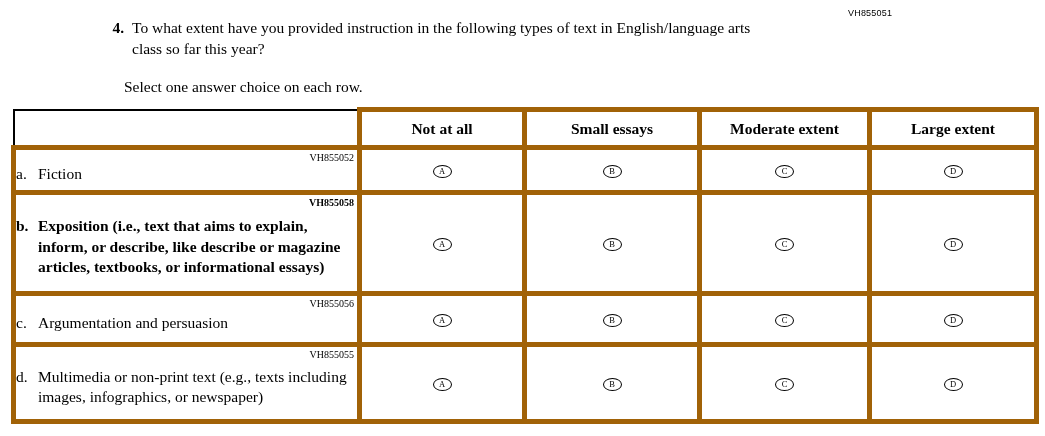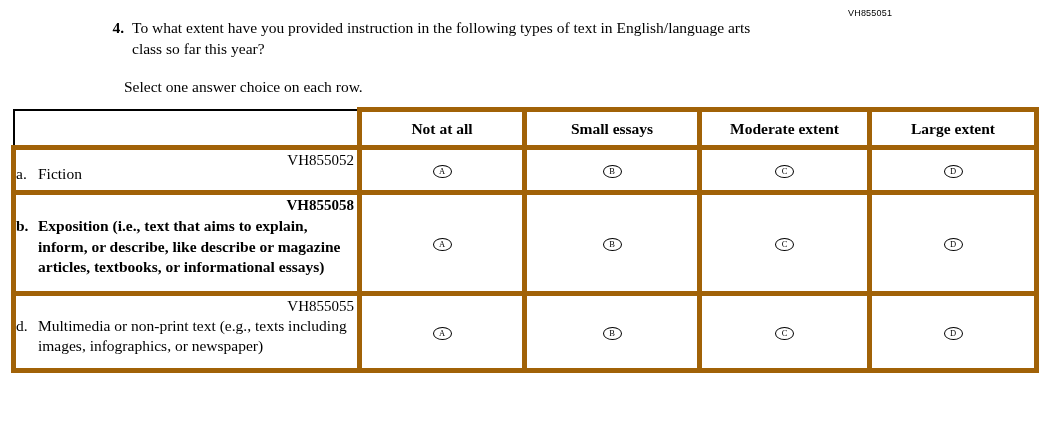--- a/index.html
+++ b/index.html
@@ -92,21 +92,21 @@
   .stem-cell {
     position: relative;
     padding: 6px 10px 9px 14px;
     font-size: 15.5px;
     line-height: 1.32;
   }
   .stem-id {
     position: absolute;
     top: 1px;
     right: 3px;
-    font-size: 15px;
+    font-size: 10px;
   }
   .stem-flex {
     display: flex;
     align-items: flex-start;
     margin-top: 8px;
   }
   .stem-letter {
     flex: 0 0 22px;
     width: 22px;
   }
@@ -205,20 +205,41 @@
           <span class="bubble">B</span>
         </td>
         <td class="opt-cell">
           <span class="bubble">C</span>
         </td>
         <td class="opt-cell">
           <span class="bubble">D</span>
         </td>
       </tr>
 
+      <tr class="row-c">
+        <td class="stem-cell">
+          <span class="stem-id">VH855056</span>
+          <div class="stem-flex">
+            <span class="stem-letter">c.</span>
+            <span class="stem-label">Argumentation and persuasion</span>
+          </div>
+        </td>
+        <td class="opt-cell">
+          <span class="bubble">A</span>
+        </td>
+        <td class="opt-cell">
+          <span class="bubble">B</span>
+        </td>
+        <td class="opt-cell">
+          <span class="bubble">C</span>
+        </td>
+        <td class="opt-cell">
+          <span class="bubble">D</span>
+        </td>
+      </tr>
 
       <tr class="row-d">
         <td class="stem-cell">
           <span class="stem-id">VH855055</span>
           <div class="stem-flex">
             <span class="stem-letter">d.</span>
             <span class="stem-label">Multimedia or non-print text (e.g., texts including images, infographics, or newspaper)</span>
           </div>
         </td>
         <td class="opt-cell">

